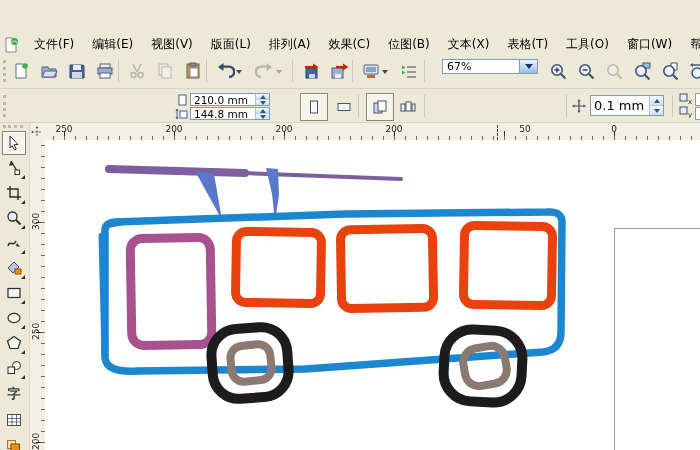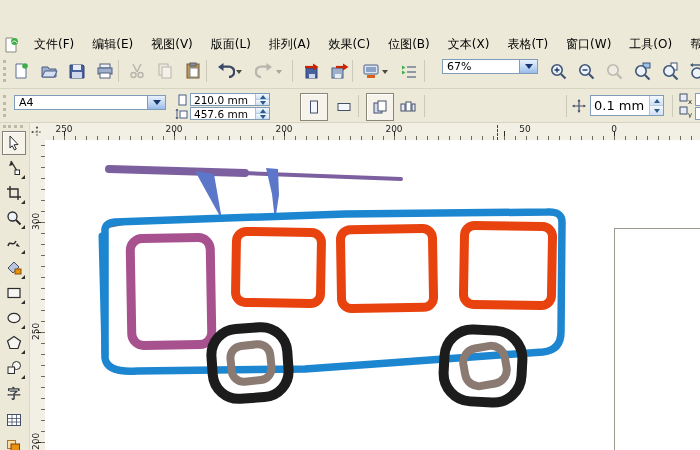--- a/index.html
+++ b/index.html
@@ -89,22 +89,22 @@
     </span>
     <span class="mi">文件(F)</span>
     <span class="mi">编辑(E)</span>
     <span class="mi">视图(V)</span>
     <span class="mi">版面(L)</span>
     <span class="mi">排列(A)</span>
     <span class="mi">效果(C)</span>
     <span class="mi">位图(B)</span>
     <span class="mi">文本(X)</span>
     <span class="mi">表格(T)</span>
+    <span class="mi">工具(O)</span>
     <span class="mi">窗口(W)</span>
-    <span class="mi">工具(O)</span>
     <span class="mi">帮助(H)</span>
   </div>
 
   <div class="toolbar">
     <span class="vgrip" style="left:3px"></span>
 
     <span class="tbtn" style="left:8px">
       <svg width="18" height="18" viewBox="0 0 18 18">
         <path d="M4 2h7l3 3v11H4z" fill="#fff" stroke="#5a6d96"></path>
         <circle cx="13" cy="4" r="2.8" fill="#3fae49"></circle>
@@ -264,26 +264,20 @@
         <path d="M2 3h12" stroke="#3f5676" stroke-width="1.4"></path>
         <path d="M4 1L1 3l3 2zM12 1l3 2-3 2z" fill="#3f5676"></path>
         <circle cx="8" cy="11" r="5" fill="#eef3fa" stroke="#3f5676" stroke-width="1.6"></circle>
       </svg>
       </span>
   </div>
 
   <div class="propbar">
     <span class="vgrip" style="left:3px"></span>
 
-    <div class="combo" style="left:14px;top:6px;width:152px">
-      <span class="val">A4</span>
-      <span class="dropbtn">
-          <i></i>
-        </span>
-    </div>
 
     <span style="position:absolute;left:176px;top:5px">
       <svg width="12" height="12" viewBox="0 0 12 12">
           <rect x="3" y="1" width="7" height="10" fill="#fff" stroke="#4a5e86"></rect>
         </svg>
       </span>
     <div class="spin" style="left:190px;top:4px;width:80px;height:13px">
       <span class="val">210.0 mm</span>
       <span class="spincol">
           <b>
@@ -294,21 +288,21 @@
           </b>
         </span>
     </div>
     <span style="position:absolute;left:175px;top:19px">
       <svg width="13" height="12" viewBox="0 0 13 12">
           <path d="M2 1v10M1 3l1-2 1 2M1 9l1 2 1-2" fill="none" stroke="#4a5e86"></path>
           <rect x="5" y="3" width="7" height="7" fill="#fff" stroke="#4a5e86"></rect>
         </svg>
       </span>
     <div class="spin" style="left:190px;top:18px;width:80px;height:13px">
-      <span class="val">457.6 mm</span>
+      <span class="val">144.8 mm</span>
       <span class="spincol">
           <b>
             <i class="up"></i>
           </b>
           <b>
             <i class="dn"></i>
           </b>
         </span>
     </div>
 

